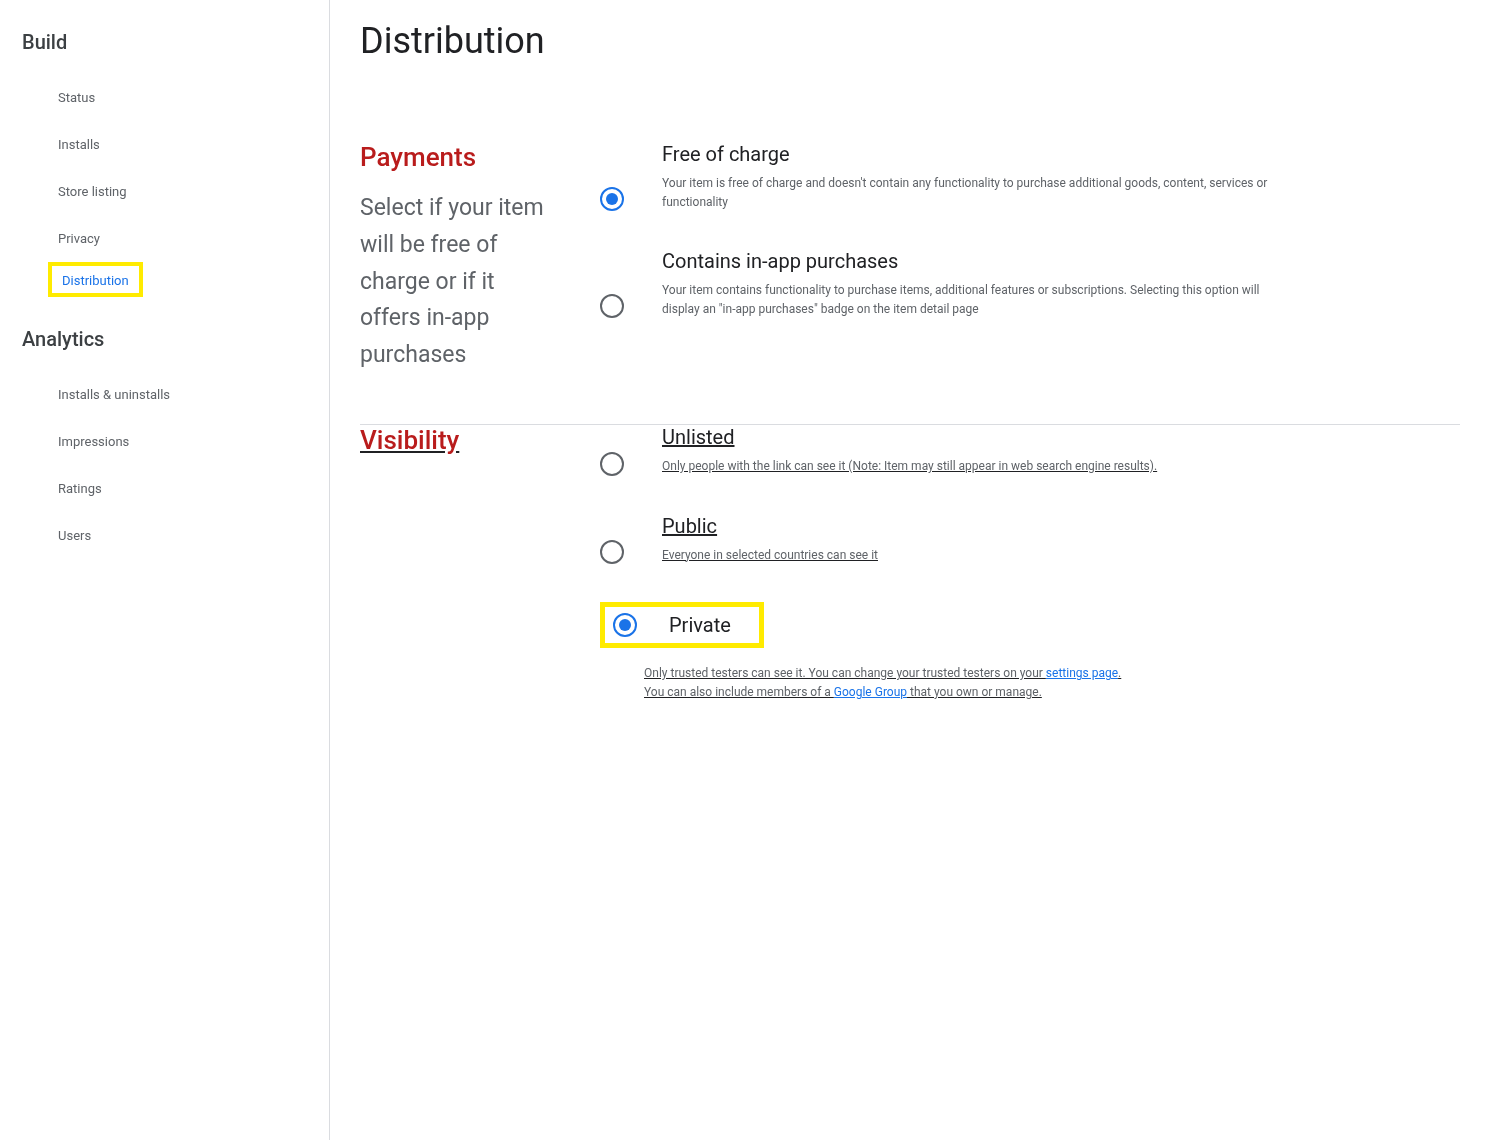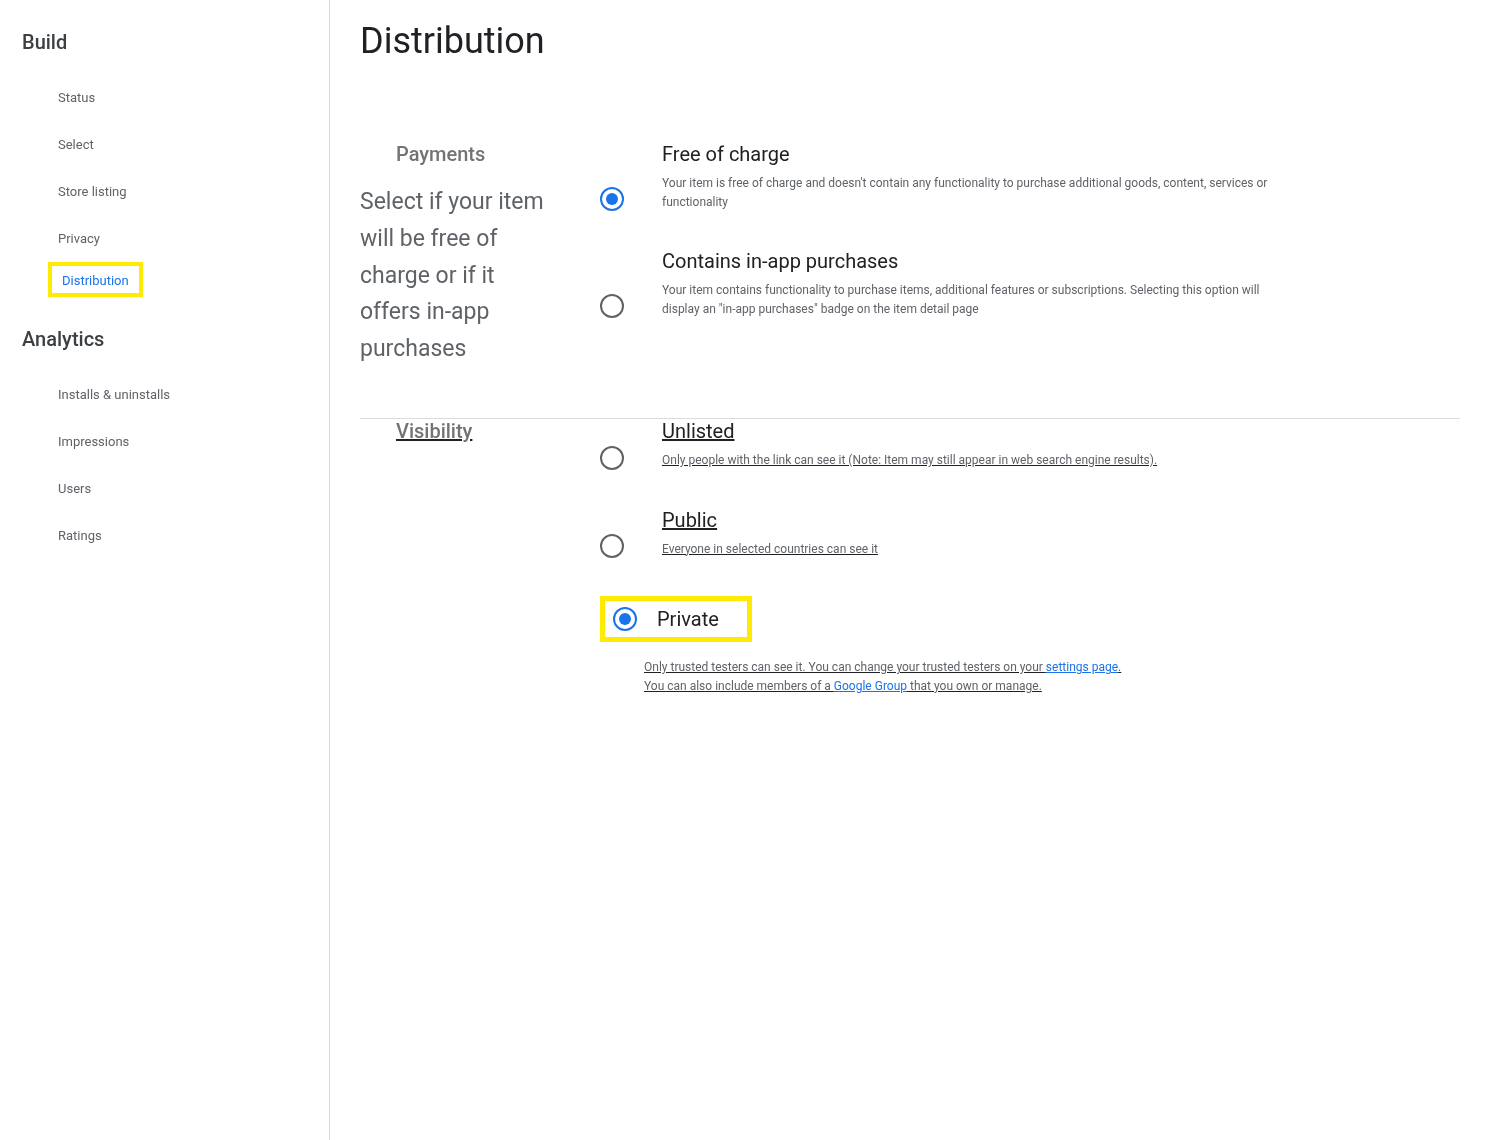--- a/index.html
+++ b/index.html
@@ -57,25 +57,24 @@
   }
   .section + .section {
     border-top: 1px solid #dadce0;
     text-decoration: underline;
   }
   .section-left {
     width: 200px;
     flex-shrink: 0;
   }
   .section-title {
-    font-size: 20px;
+    font-size: 26px;
     font-weight: 500;
-    color: #737373;
+    color: #b91c1c;
     margin-bottom: 18px;
-    margin-left: 36px;
   }
   .section-helper {
     font-size: 23px;
     color: #5f6368;
     line-height: 1.6;
   }
   .section-right { flex: 1; }
   .option {
     display: flex;
     align-items: flex-end;
@@ -118,56 +117,56 @@
     max-width: 620px;
     margin-top: 8px;
   }
   .option-desc a {
     color: #1a73e8;
     text-decoration: underline;
   }
   .option-highlight {
     display: inline-flex;
     align-items: center;
-    gap: 20px;
+    gap: 32px;
     border: 5px solid #ffeb00;
     padding: 6px 28px 6px 8px;
     margin-bottom: 8px;
   }
   .option-highlight .radio { margin-top: 0; }
   .option-highlight .option-label { margin-bottom: 0; }
 </style>
 </head>
 <body>
 
 <div class="layout">
   <nav class="sidebar">
 
     <div>
       <div class="sidebar-group-title">Build</div>
       <ul class="sidebar-items">
         <li><span class="sidebar-item">Status</span></li>
-        <li><span class="sidebar-item">Select</span></li>
+        <li><span class="sidebar-item">Installs</span></li>
         <li><span class="sidebar-item">Store listing</span></li>
         <li><span class="sidebar-item">Privacy</span></li>
         <li>
           <span class="highlight-box">
             <span class="sidebar-item active">Distribution</span>
           </span>
         </li>
       </ul>
     </div>
 
     <div>
       <div class="sidebar-group-title">Analytics</div>
       <ul class="sidebar-items">
         <li><span class="sidebar-item">Installs &amp; uninstalls</span></li>
         <li><span class="sidebar-item">Impressions</span></li>
+        <li><span class="sidebar-item">Ratings</span></li>
         <li><span class="sidebar-item">Users</span></li>
-        <li><span class="sidebar-item">Ratings</span></li>
       </ul>
     </div>
 
   </nav>
 
   <main class="main">
     <h1 class="page-title">Distribution</h1>
 
     <section class="section">
       <div class="section-left">

